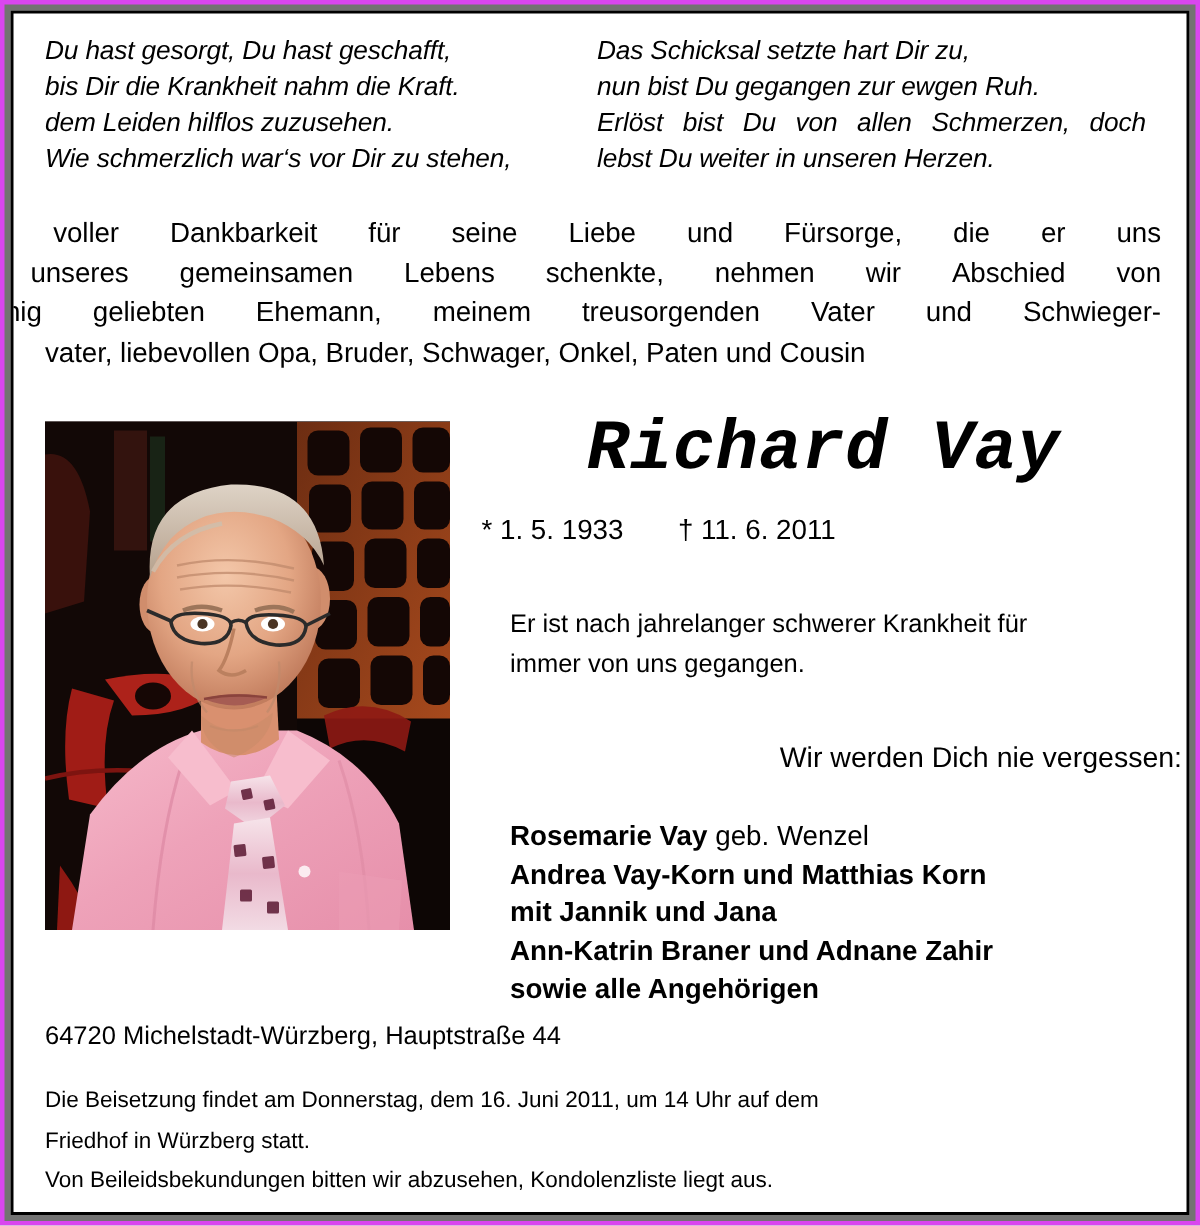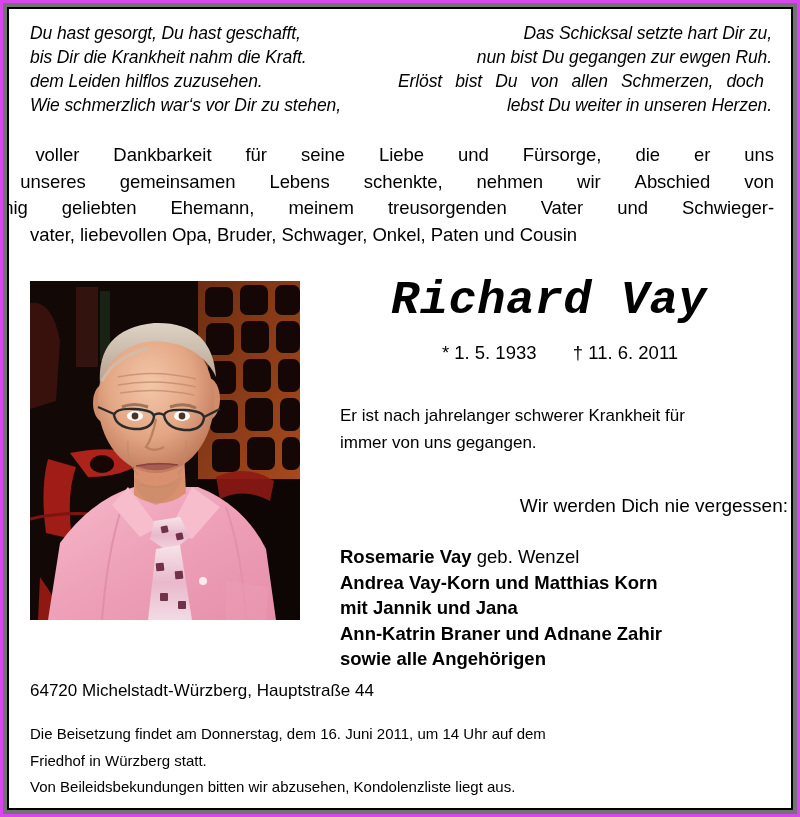--- a/index.html
+++ b/index.html
@@ -30,21 +30,21 @@
 
   
   .verses{
     position:absolute;
     left:21px;top:12px;
     width:742px;
     display:flex;
     gap:0px;
   }
   .verse-col{width:368px;}
-  .verse-col.right{width:374px;text-align:right;}
+  .verse-col.right{width:374px;}
   .verse-line{
     font-style:italic;
     font-weight:400;
     font-size:17.5px;
     line-height:24px;
     white-space:nowrap;
     letter-spacing:-0.1px;
   }
   .verse-line.justified{
     display:flex;
@@ -88,23 +88,23 @@
     text-align:center;
     font-family:Liberation Mono, monospace;
     font-style:italic;
     font-weight:700;
     font-size:47px;
     line-height:56px;
     letter-spacing:0.5px;
   }
   .dates{
     position:absolute;
-    left:341px;top:332px;
+    left:312px;top:332px;
     width:420px;
-    text-align:center;
+    text-align:left;
     font-size:18.5px;
     line-height:24px;
   }
   .dates .gap{display:inline-block;width:26px;}
 
   .passage{
     position:absolute;
     left:331px;top:394px;
     width:434px;
     font-size:17px;

